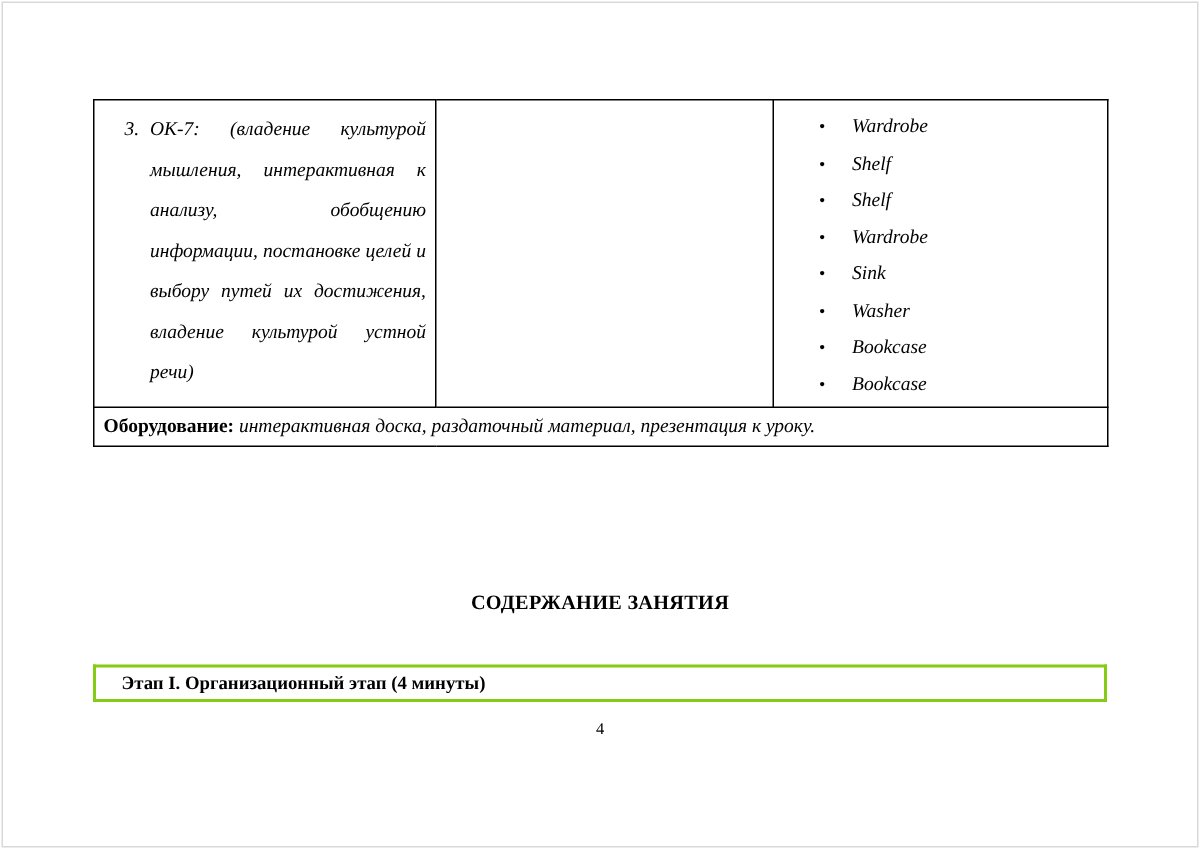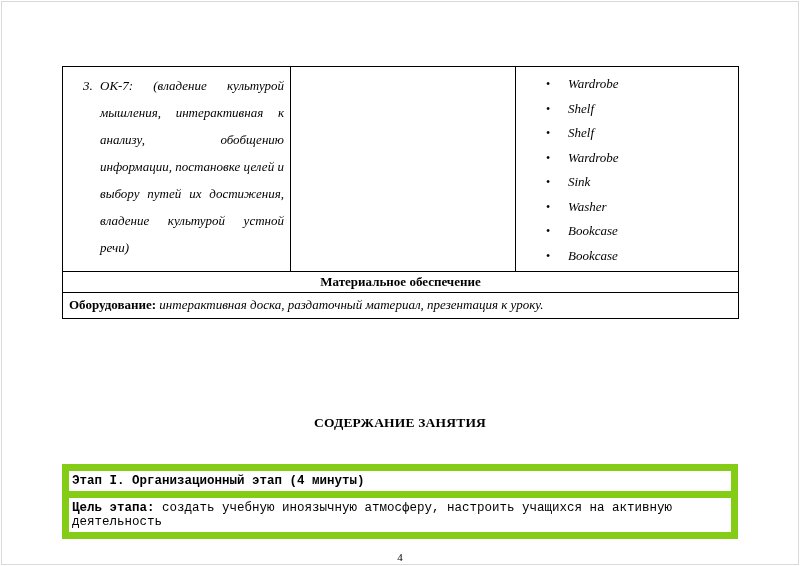--- a/index.html
+++ b/index.html
@@ -87,26 +87,25 @@
   }
 
   
   table.stage-table {
     border-collapse: collapse;
     width: 676px;
     margin: 33px 0 0 60px;
     table-layout: fixed;
   }
   table.stage-table td {
-    border: 7px solid #84cc16;
+    border: 2px solid #84cc16;
     font-size: 12.5px;
-    padding: 3px 3px;
+    padding: 3px 17px;
     height: 22px;
     vertical-align: middle;
-    font-family: Liberation Mono, monospace;
   }
 
   
   .page-number {
     margin-top: 12px;
     text-align: center;
     font-size: 11px;
   }
 </style>
 </head>
@@ -155,44 +154,35 @@
                 <span>Bookcase</span>
               </li>
           <li>
                 <span class="bullet">•</span>
                 <span>Bookcase</span>
               </li>
         </ul>
       </td>
     </tr>
     <tr>
-      <td colspan="3" class="material-header">Материальное обеспечение</td>
-    </tr>
-    <tr>
       <td colspan="3" class="equipment">
         <span class="bold">Оборудование:</span>
         <span class="ital">интерактивная доска, раздаточный материал, презентация к уроку.</span>
       </td>
     </tr>
   </tbody>
     </table>
 
   <div class="section-heading">СОДЕРЖАНИЕ ЗАНЯТИЯ</div>
 
   <table class="stage-table">
     <tbody>
         <tr>
       <td>
         <span class="bold">Этап I. Организационный этап (4 минуты)</span>
       </td>
     </tr>
-    <tr>
-      <td>
-        <span class="bold">Цель этапа:</span>
-        <span>создать учебную иноязычную атмосферу, настроить учащихся на активную деятельность</span>
-      </td>
-    </tr>
   </tbody>
     </table>
 
   <div class="page-number">4</div>
 
 </div>
 
 </body></html>

